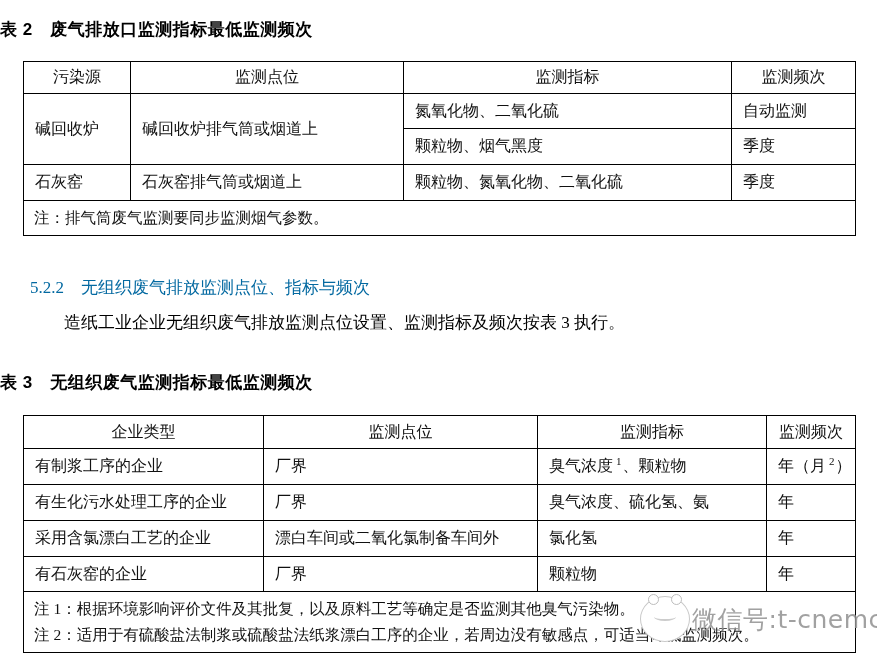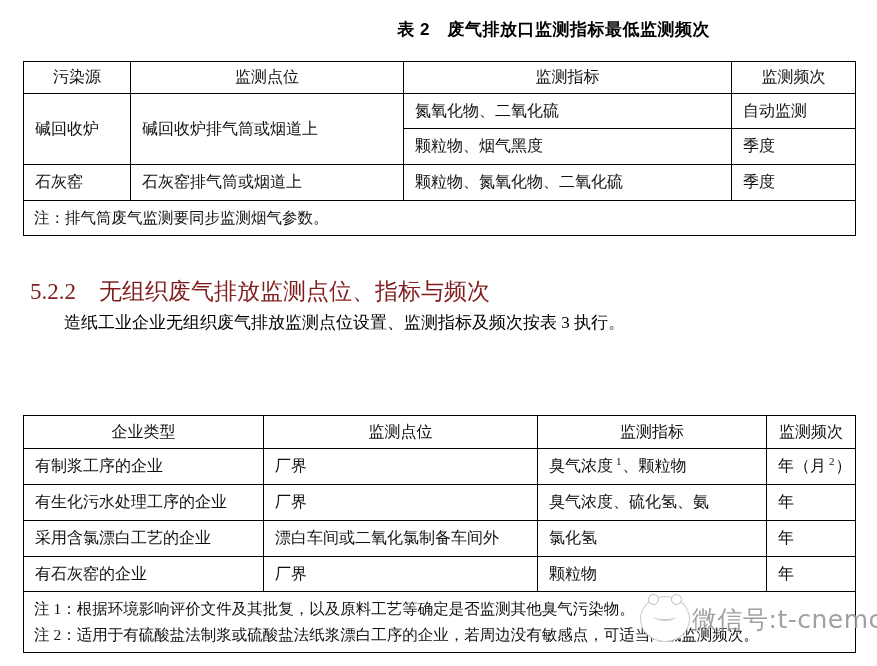--- a/index.html
+++ b/index.html
@@ -9,21 +9,21 @@
     font-family: "Liberation Serif", "DejaVu Serif", serif;
     color: #111;
     position: relative;
     overflow: hidden;
   }
   .page { position: absolute; inset: 0; width: 877px; height: 666px; }
 
   .tbl-title {
     position: absolute;
     left: 0; width: 710px;
-    text-align: right;
+    text-align: left;
     font-family: "Liberation Sans", "DejaVu Sans", sans-serif;
     font-weight: bold;
     font-size: 17px;
     color: #000;
     letter-spacing: 0.5px;
   }
   .tbl-title-2 { top: 18px; }
   .tbl-title-3 { top: 371px; }
 
   table {
@@ -56,22 +56,22 @@
   sup.fn {
     font-size: 11px;
     vertical-align: super;
     line-height: 0;
     margin: 0 1px 0 3px;
   }
 
   .heading-522 {
     position: absolute;
     left: 30px; top: 276px;
-    font-size: 23px;
-    color: #7f1d1d;
+    font-size: 17px;
+    color: #0369a1;
   }
   .para {
     position: absolute;
     left: 30px; top: 311px;
     width: 810px;
     font-size: 17px;
     text-indent: 2em;
     color: #000;
   }
 
@@ -156,20 +156,21 @@
     </tr>
     <tr>
       <td colspan="4" class="note-cell" style="height:30px">注：排气筒废气监测要同步监测烟气参数。</td>
     </tr>
   </tbody>
     </table>
 
   <div class="heading-522">5.2.2　无组织废气排放监测点位、指标与频次</div>
   <div class="para">造纸工业企业无组织废气排放监测点位设置、监测指标及频次按表 3 执行。</div>
 
+  <div class="tbl-title tbl-title-3">表 3　无组织废气监测指标最低监测频次</div>
 
   <table id="t3">
     <colgroup>
       <col style="width:240px">
         <col style="width:274px">
         <col style="width:229px">
         <col style="width:89px">
     </colgroup>
     <tbody>
         <tr>

